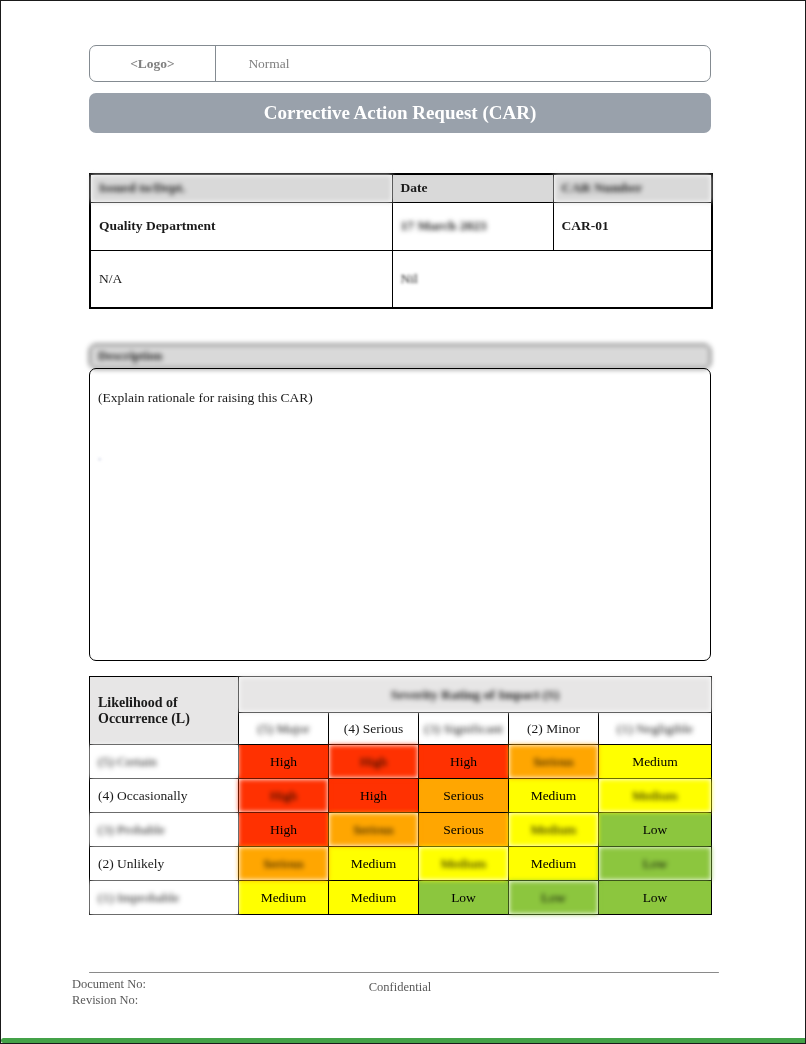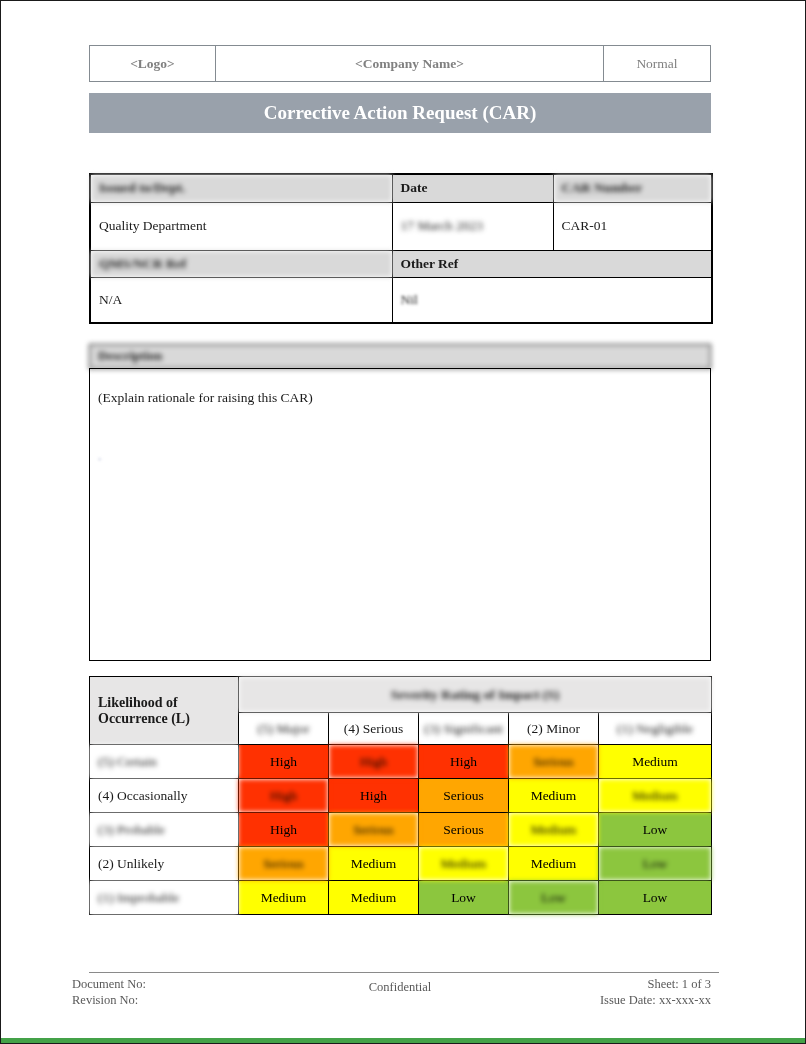--- a/index.html
+++ b/index.html
@@ -2,21 +2,21 @@
 <html><head>
 <meta charset="utf-8">
 <style>
   * { margin:0; padding:0; box-sizing:border-box; }
   html,body { background:#fff; }
   .page {
     position:relative; width:806px; height:1044px; margin:0 auto;
     background:#fff; border:1px solid #1a1a1a; overflow:hidden;
     font-family:"Liberation Serif", serif; color:#1a1a1a;
   }
-  .abs { position:absolute; }
+  .abs { position:absolute;border-radius:7px; }
   .blur { filter:blur(2.4px); }
   .blur-soft { filter:blur(1.6px); }
 
   
   .top-table { left:88px; top:44px; width:622px; height:37px; display:flex; border:1px solid #848b91; }
   .top-cell { display:flex; align-items:center; justify-content:center;
               font-weight:bold; color:#808080; font-size:13.5px; border-right:1px solid #848b91; }
   .top-cell.logo { width:126px; }
   .top-cell.company { width:388px; }
   .top-cell.classification { width:106px; border-right:none; font-weight:normal; font-size:13.5px; }
@@ -25,23 +25,23 @@
   .banner { left:88px; top:92px; width:622px; height:40px; background:#99a1ab;
             display:flex; align-items:center; justify-content:center;
             color:#fff; font-weight:bold; font-size:19px; }
 
   
   table.info { left:88px; top:172px; width:622px; border-collapse:collapse; table-layout:fixed; font-size:13.5px; }
   table.info td { border:1px solid #000; padding:2px 8px; vertical-align:middle; }
   table.info { border:2px solid #000; }
   table.info .hdr { background:#d9d9d9; font-weight:bold; }
   tr.h-row { height:28px; }
-  tr.d-row { height:48px; }
+  tr.d-row { height:48px;font-weight:bold; }
   tr.h-row2 { height:27px; }
-  tr.d-row2 { height:46px; }
+  tr.d-row2 { height:58px; }
 
   
   .desc-hdr { left:88px; top:343px; width:622px; height:25px; background:#d9d9d9;
               border:1.5px solid #000; font-weight:bold; font-size:13px; padding:3px 8px; }
   .desc-body { left:88px; top:367px; width:622px; height:293px;
                border:1.5px solid #000; border-top:1px solid #000; padding:21px 8px; font-size:13.5px; }
   .desc-note { display:block; margin-top:42px; color:#7a86b8; font-size:13px; }
 
   
   table.matrix { left:88px; top:675px; width:622px; border-collapse:collapse; table-layout:fixed; font-size:13.5px; }
@@ -63,21 +63,20 @@
 
   .bottom-bar { left:0; bottom:0; width:806px; height:5px; background:#44a248; }
 </style>
 </head>
 <body>
 
 <div class="page">
 
   <div class="abs top-table">
     <div class="top-cell logo">&lt;Logo&gt;</div>
-    <div class="top-cell company">&lt;Company Name&gt;</div>
     <div class="top-cell classification">Normal</div>
   </div>
 
   <div class="abs banner">Corrective Action Request (CAR)</div>
 
   <table class="abs info">
     <colgroup>
         <col style="width:302px">
         <col style="width:161px">
         <col style="width:159px">
@@ -85,24 +84,20 @@
     <tbody>
         <tr class="h-row">
       <td class="hdr blur">Issued to/Dept.</td>
       <td class="hdr">Date</td>
       <td class="hdr blur">CAR Number</td>
     </tr>
     <tr class="d-row">
       <td>Quality Department</td>
       <td class="blur">17 March 2023</td>
       <td>CAR-01</td>
-    </tr>
-    <tr class="h-row2">
-      <td class="hdr blur">QMS/NCR Ref</td>
-      <td class="hdr" colspan="2">Other Ref</td>
     </tr>
     <tr class="d-row2">
       <td>N/A</td>
       <td class="blur-soft" colspan="2">Nil</td>
     </tr>
   </tbody>
     </table>
 
   <div class="abs desc-hdr blur">Description</div>
   <div class="abs desc-body">
@@ -173,19 +168,15 @@
         </tr>
       </tbody>
   </table>
 
   <div class="abs footer-rule"></div>
   <div class="abs footer-left footer-txt">
     <div>Document No:</div>
     <div>Revision No:</div>
   </div>
   <div class="abs footer-center footer-txt">Confidential</div>
-  <div class="abs footer-right footer-txt">
-    <div>Sheet: 1 of 3</div>
-    <div>Issue Date: xx-xxx-xx</div>
-  </div>
 
   <div class="abs bottom-bar"></div>
 </div>
 
 </body></html>

